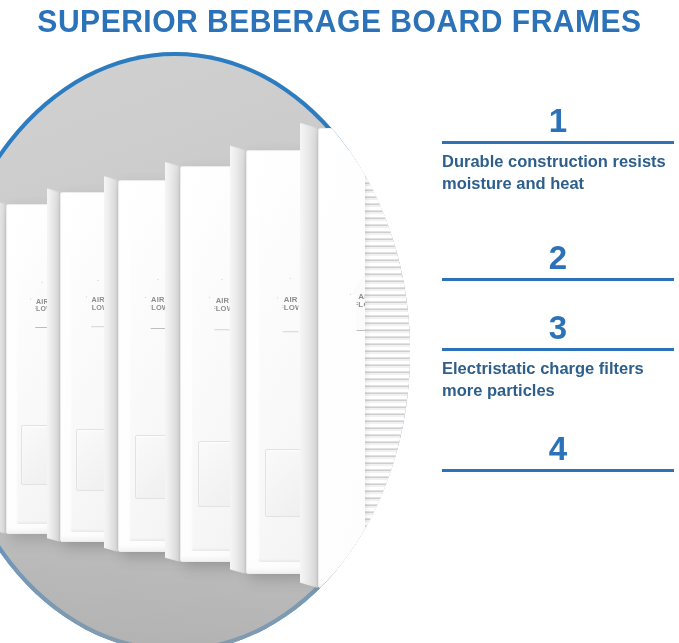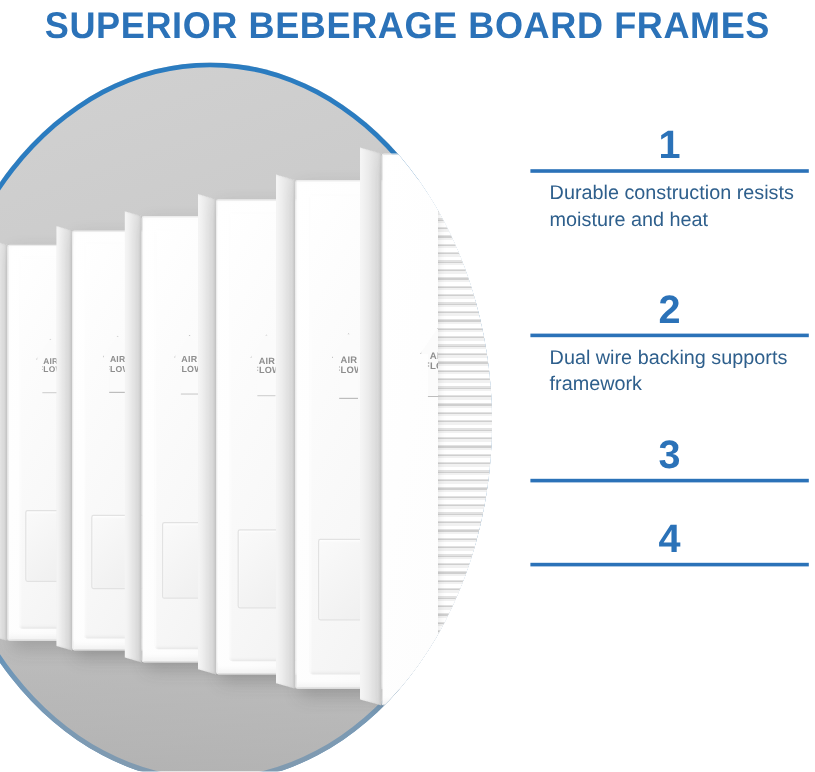--- a/index.html
+++ b/index.html
@@ -174,22 +174,21 @@
   .f-rule {
     height: 3px;
     background: #2b72b8;
     width: 100%;
     margin-bottom: 7px;
   }
   .f-text {
     font-size: 16.5px;
     line-height: 1.33;
     color: #2e5f8c;
-    font-weight: 400;
-    margin-left: 16px;
+    font-weight: 700;
   }
 </style>
 </head>
 <body>
 
 <div id="stage">
 
   <div id="title">SUPERIOR BEBERAGE BOARD FRAMES</div>
 
   <div id="photo-panel">
@@ -270,26 +269,26 @@
 
     <div class="feature" style="margin-bottom:46px;">
       <div class="f-num">1</div>
       <div class="f-rule"></div>
       <div class="f-text">Durable construction resists moisture and heat</div>
     </div>
 
     <div class="feature" style="margin-bottom:30px;">
       <div class="f-num">2</div>
       <div class="f-rule"></div>
-      <div class="f-text">Dual wire backing supports framework</div>
     </div>
 
     <div class="feature" style="margin-bottom:30px;">
       <div class="f-num">3</div>
       <div class="f-rule"></div>
+      <div class="f-text">Electristatic charge filters more particles</div>
     </div>
 
     <div class="feature">
       <div class="f-num">4</div>
       <div class="f-rule"></div>
     </div>
 
   </div>
 
 </div>

